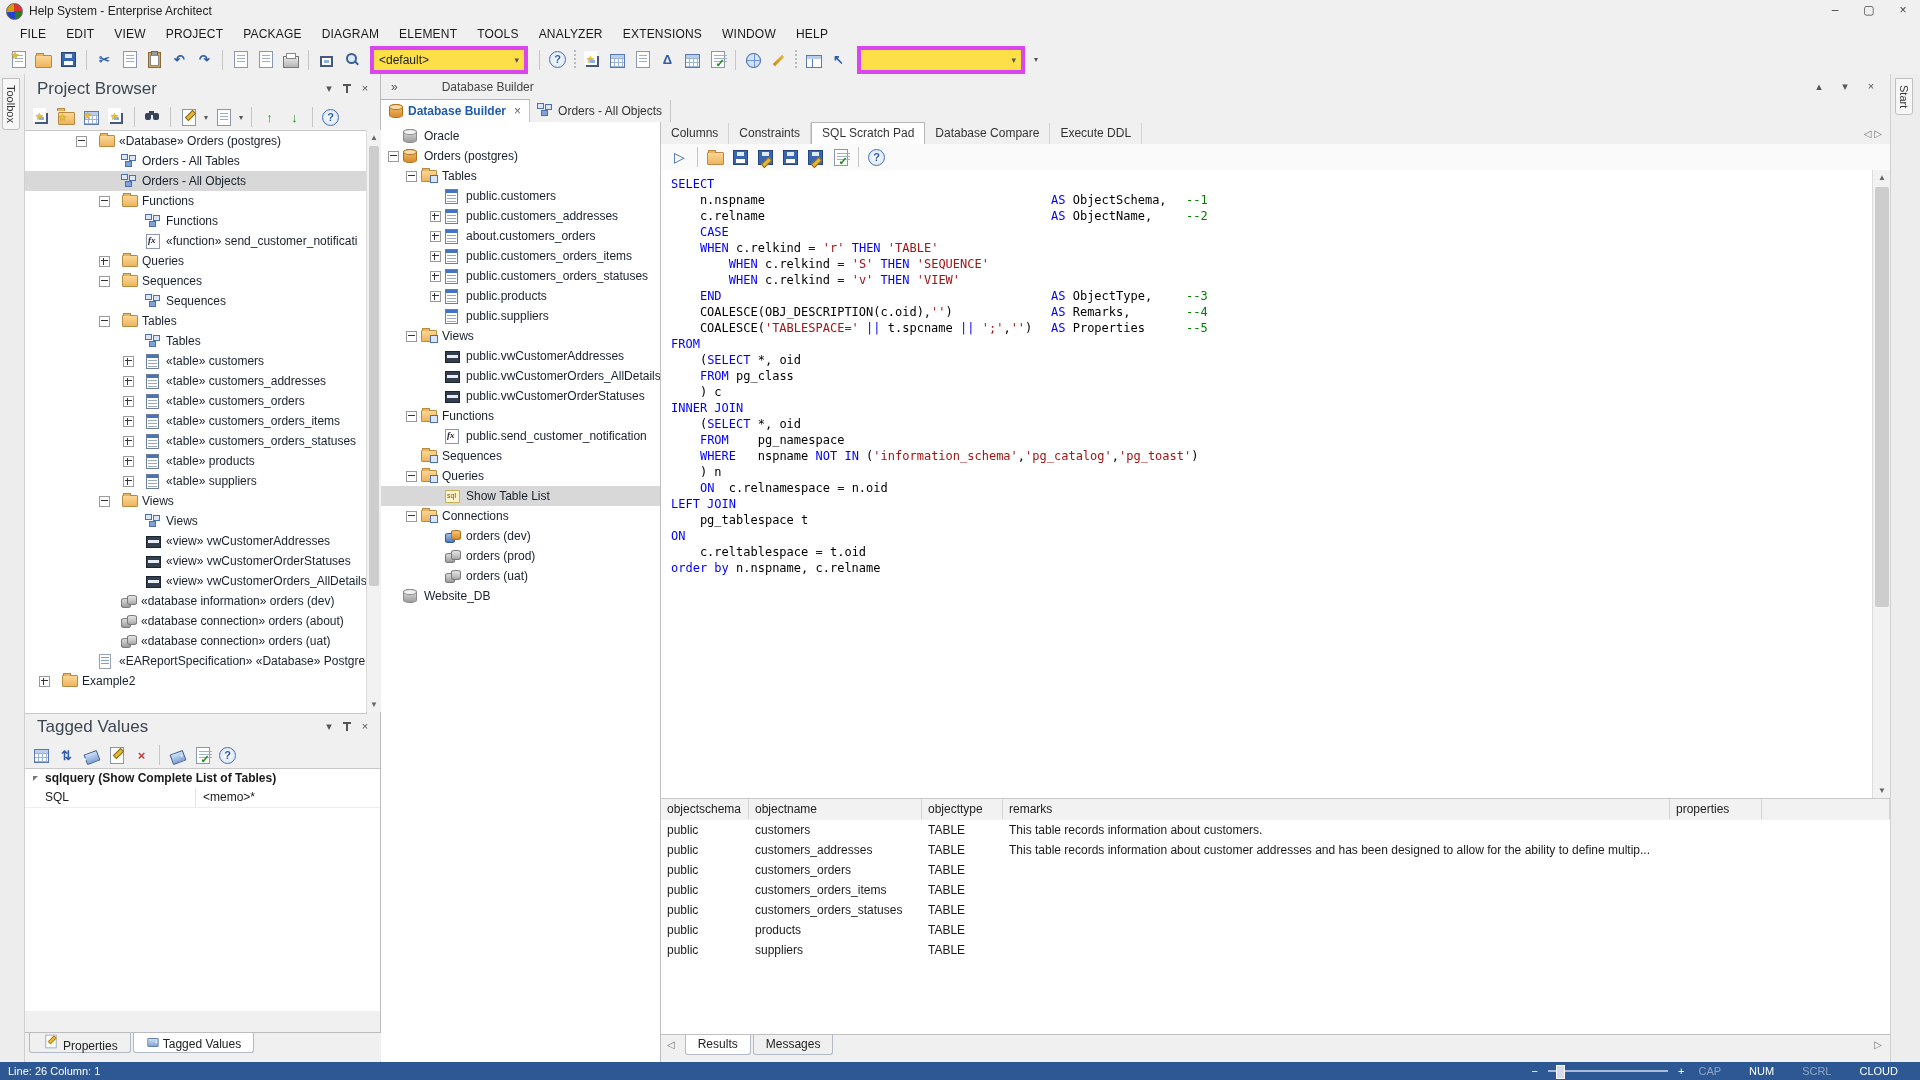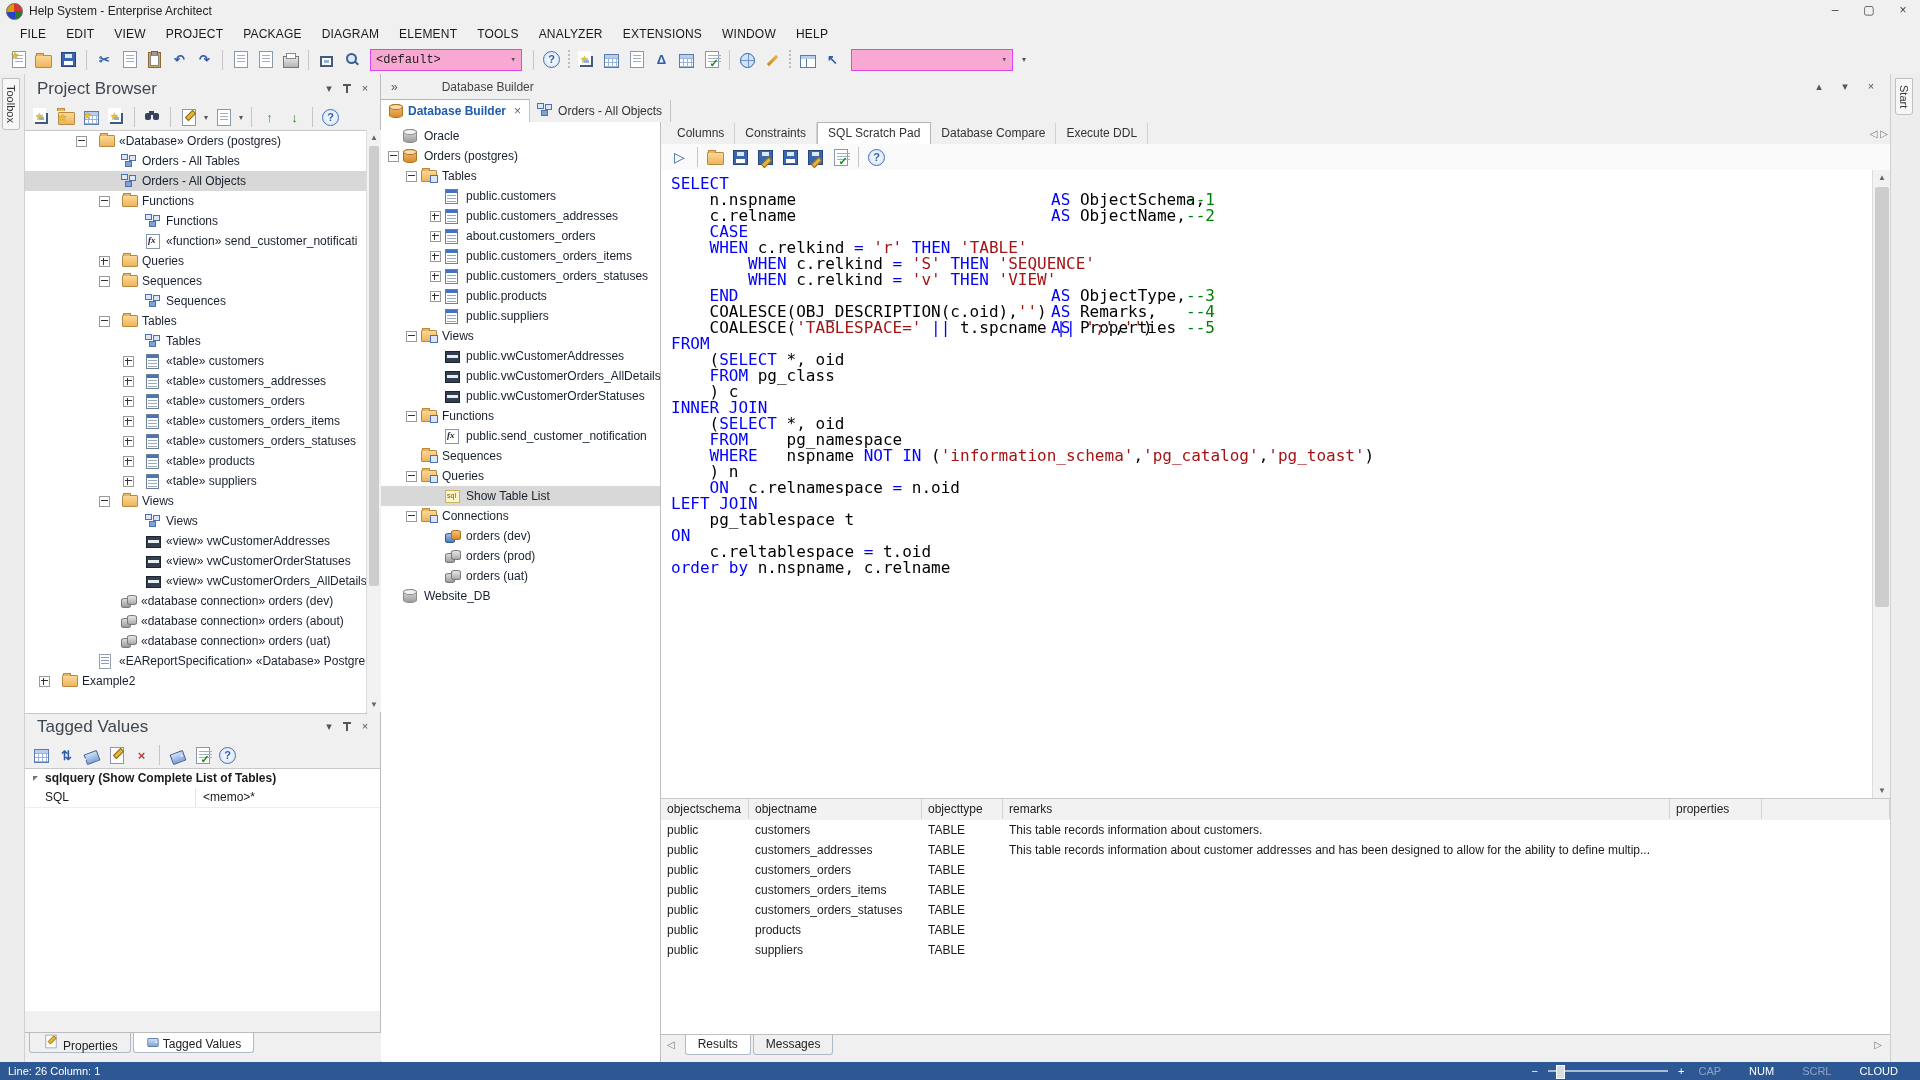--- a/index.html
+++ b/index.html
@@ -15,22 +15,22 @@
   .winbtn{width:34px;height:22px;text-align:center;line-height:20px;color:#444;font-size:12px;}
   
   .menubar{left:0;top:22px;width:1920px;height:23px;display:flex;align-items:center;padding-left:10px;}
   .menu-item{padding:3px 10px;color:#1a1a1a;letter-spacing:.2px;}
   
   .toolbar{left:0;top:45px;width:1920px;height:29px;display:flex;align-items:center;padding-left:6px;
     border-bottom:1px solid #d9d9d9;}
   .tbtn{width:23px;height:23px;display:flex;align-items:center;justify-content:center;margin:0 1px;}
   .sepv{width:1px;height:20px;background:#c6c6c6;margin:0 5px;}
   .sepd{width:3px;height:20px;margin:0 4px;background:repeating-linear-gradient(#bbb 0 2px,transparent 2px 4px);width:2px;}
-  .combo{height:20px;background:#f9a8d4;border:1px solid #d946ef;display:flex;align-items:center;
-    padding:0 5px;margin:0 6px;position:relative;font-family:Liberation Mono, monospace;}
+  .combo{height:20px;background:#fde047;border:4px solid #d946ef;display:flex;align-items:center;
+    padding:0 5px;margin:0 6px;position:relative;}
   .combo .cv{flex:1;font-size:12px;color:#222;white-space:nowrap;overflow:hidden;}
   .combo .ca{color:#555;font-size:9px;margin-left:6px;}
   
   .ic{width:17px;height:17px;position:relative;display:inline-block;font-size:13px;line-height:17px;text-align:center;}
   .ic.glyph{color:#2f5da8;font-weight:bold;}
   .ic.page{width:12px;height:15px;background:#fff;border:1px solid #8a97ad;margin:0 2px;}
   .ic.page::after{content:"";position:absolute;left:2px;right:2px;top:3px;height:8px;
     background:repeating-linear-gradient(#9fb0c6 0 1px,transparent 1px 3px);}
   .ic.folder{width:15px;height:11px;background:linear-gradient(#fbd795,#edb45e);border:1px solid #b8893e;border-radius:1px;margin-top:3px;}
   .ic.folder::before{content:"";position:absolute;top:-3px;left:0;width:6px;height:2px;background:#edb45e;border:1px solid #b8893e;border-bottom:none;}
@@ -112,21 +112,21 @@
   .ti.sqlq::before{content:"sql";position:absolute;left:1px;top:1px;font-size:7px;line-height:8px;color:#6a5a10;}
   .ti.fsub::after{content:"";position:absolute;right:-2px;bottom:-2px;width:6px;height:6px;background:#dbe6f6;border:1px solid #4a6fb5;}
   
   .doctab{height:22px;display:flex;align-items:center;padding:0 8px;border-right:1px solid #c4c4c4;background:#f0f0f0;color:#333;}
   .doctab.active{background:#fff;border-top:1px solid #b5b5b5;color:#1f5cad;font-weight:bold;}
   .rtab{height:21px;line-height:21px;padding:0 10px;color:#333;background:#f0f0f0;border-right:1px solid #d2d2d2;}
   .rtab.active{background:#fff;border:1px solid #b5b5b5;border-bottom:none;}
   .btab{height:19px;line-height:19px;padding:0 12px;background:#f0f0f0;border:1px solid #b0bac8;border-top:none;margin-right:2px;border-radius:0 0 3px 3px;color:#222;}
   .btab.active{background:#fff;}
   
-  .sqlpad{font-family:"DejaVu Sans Mono","Liberation Mono",monospace;font-size:16px;line-height:16px;}
+  .sqlpad{font-family:"DejaVu Sans Mono","Liberation Mono",monospace;font-size:12px;line-height:16px;}
   .sline{position:relative;height:16px;white-space:pre;}
   .tok-k{color:#0000ff;} .tok-s{color:#a31515;} .tok-c{color:#008000;} .tok-o{color:#0000ff;} .tok-p{color:#000;}
   .as-col{position:absolute;left:380px;top:0;white-space:pre;}
   .rem-col{position:absolute;left:515px;top:0;white-space:pre;}
   
   .rhcell{height:20px;line-height:20px;padding-left:6px;border-right:1px solid #d4d4d4;box-sizing:border-box;color:#222;overflow:hidden;}
   .rcell{height:20px;line-height:20px;padding-left:6px;box-sizing:border-box;overflow:hidden;white-space:nowrap;}
   
   .sb{background:#f2f2f2;border-left:1px solid #dcdcdc;}
   .sb .arr{position:absolute;left:0;right:0;height:15px;text-align:center;font-size:8px;color:#666;line-height:15px;}
@@ -411,21 +411,21 @@
         <div class="trow">
           <span class="ti view" style="left: 121px;"></span>
           <span class="lbl" style="left: 141px;">«view» vwCustomerOrderStatuses</span>
         </div>
         <div class="trow">
           <span class="ti view" style="left: 121px;"></span>
           <span class="lbl" style="left: 141px;">«view» vwCustomerOrders_AllDetails</span>
         </div>
         <div class="trow">
           <span class="ti dbc" style="left: 96px;"></span>
-          <span class="lbl" style="left: 116px;">«database connection» orders (dev)</span>
+          <span class="lbl" style="left: 116px;">«database information» orders (dev)</span>
         </div>
         <div class="trow">
           <span class="ti dbc" style="left: 96px;"></span>
           <span class="lbl" style="left: 116px;">«database connection» orders (about)</span>
         </div>
         <div class="trow">
           <span class="ti dbc" style="left: 96px;"></span>
           <span class="lbl" style="left: 116px;">«database connection» orders (uat)</span>
         </div>
         <div class="trow">
@@ -624,21 +624,21 @@
       <div class="trow">
         <span class="ti dbc" style="left: 64px;"></span>
         <span class="lbl" style="left: 85px;">orders (uat)</span>
       </div>
       <div class="trow">
         <span class="ti db" style="left: 22px;"></span>
         <span class="lbl" style="left: 43px;">Website_DB</span>
       </div>
     </div>
 
-  <div class="abs" id="sqltabs" style="left:661px;top:122px;width:1229px;height:22px;background:#f0f0f0;border-bottom:1px solid #c4c4c4;display:flex;align-items:flex-end;padding-left:6px;">
+  <div class="abs" id="sqltabs" style="left:661px;top:122px;width:1229px;height:22px;background:#f0f0f0;border-bottom:1px solid #c4c4c4;display:flex;align-items:flex-end;">
       <span class="rtab">Columns</span>
       <span class="rtab">Constraints</span>
       <span class="rtab active">SQL Scratch Pad</span>
       <span class="rtab">Database Compare</span>
       <span class="rtab">Execute DDL</span>
       <span style="margin-left: auto; margin-right: 8px; color: rgb(119, 119, 119); font-size: 10px; align-self: center;">◁ ▷</span>
     </div>
 
   <div class="abs" id="sqltoolbar" style="left:661px;top:144px;width:1229px;height:26px;display:flex;align-items:center;padding-left:6px;background:#fafafa;border-bottom:1px solid #e0e0e0;">
       <span class="tbtn">

